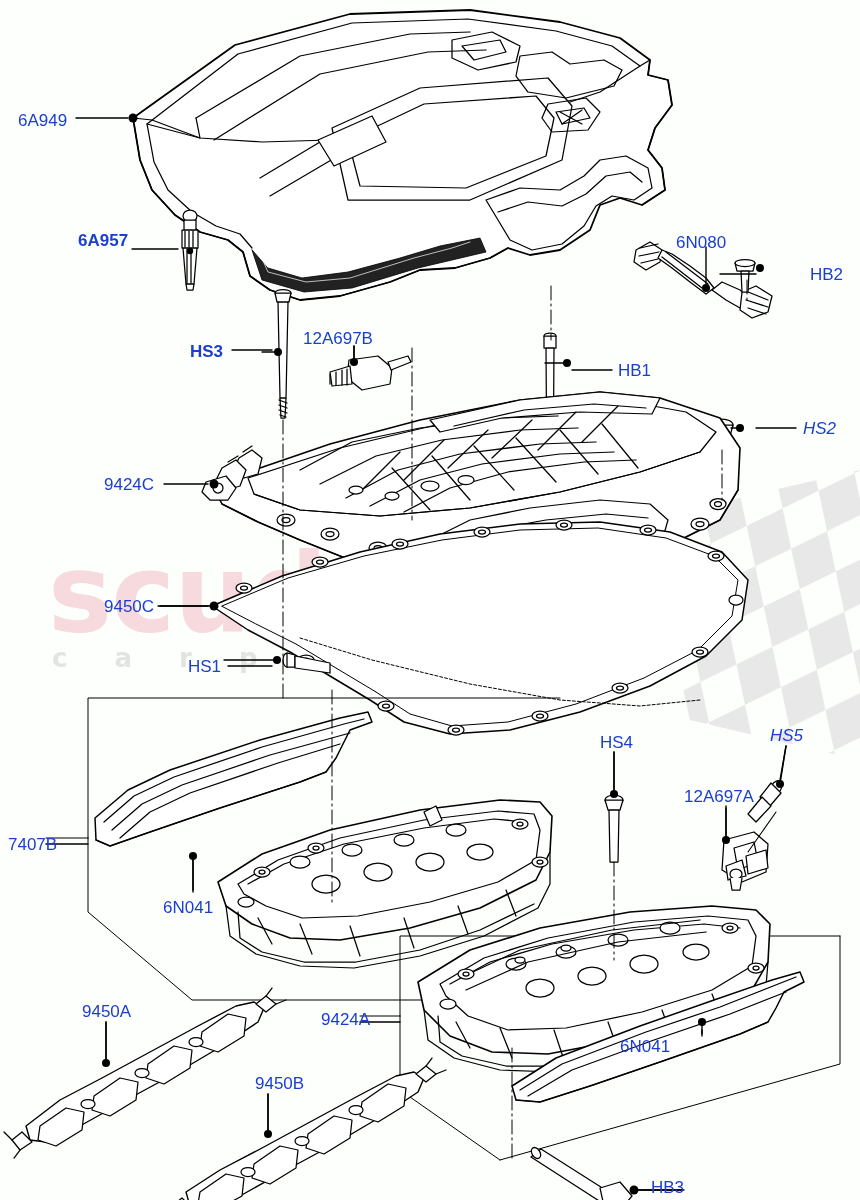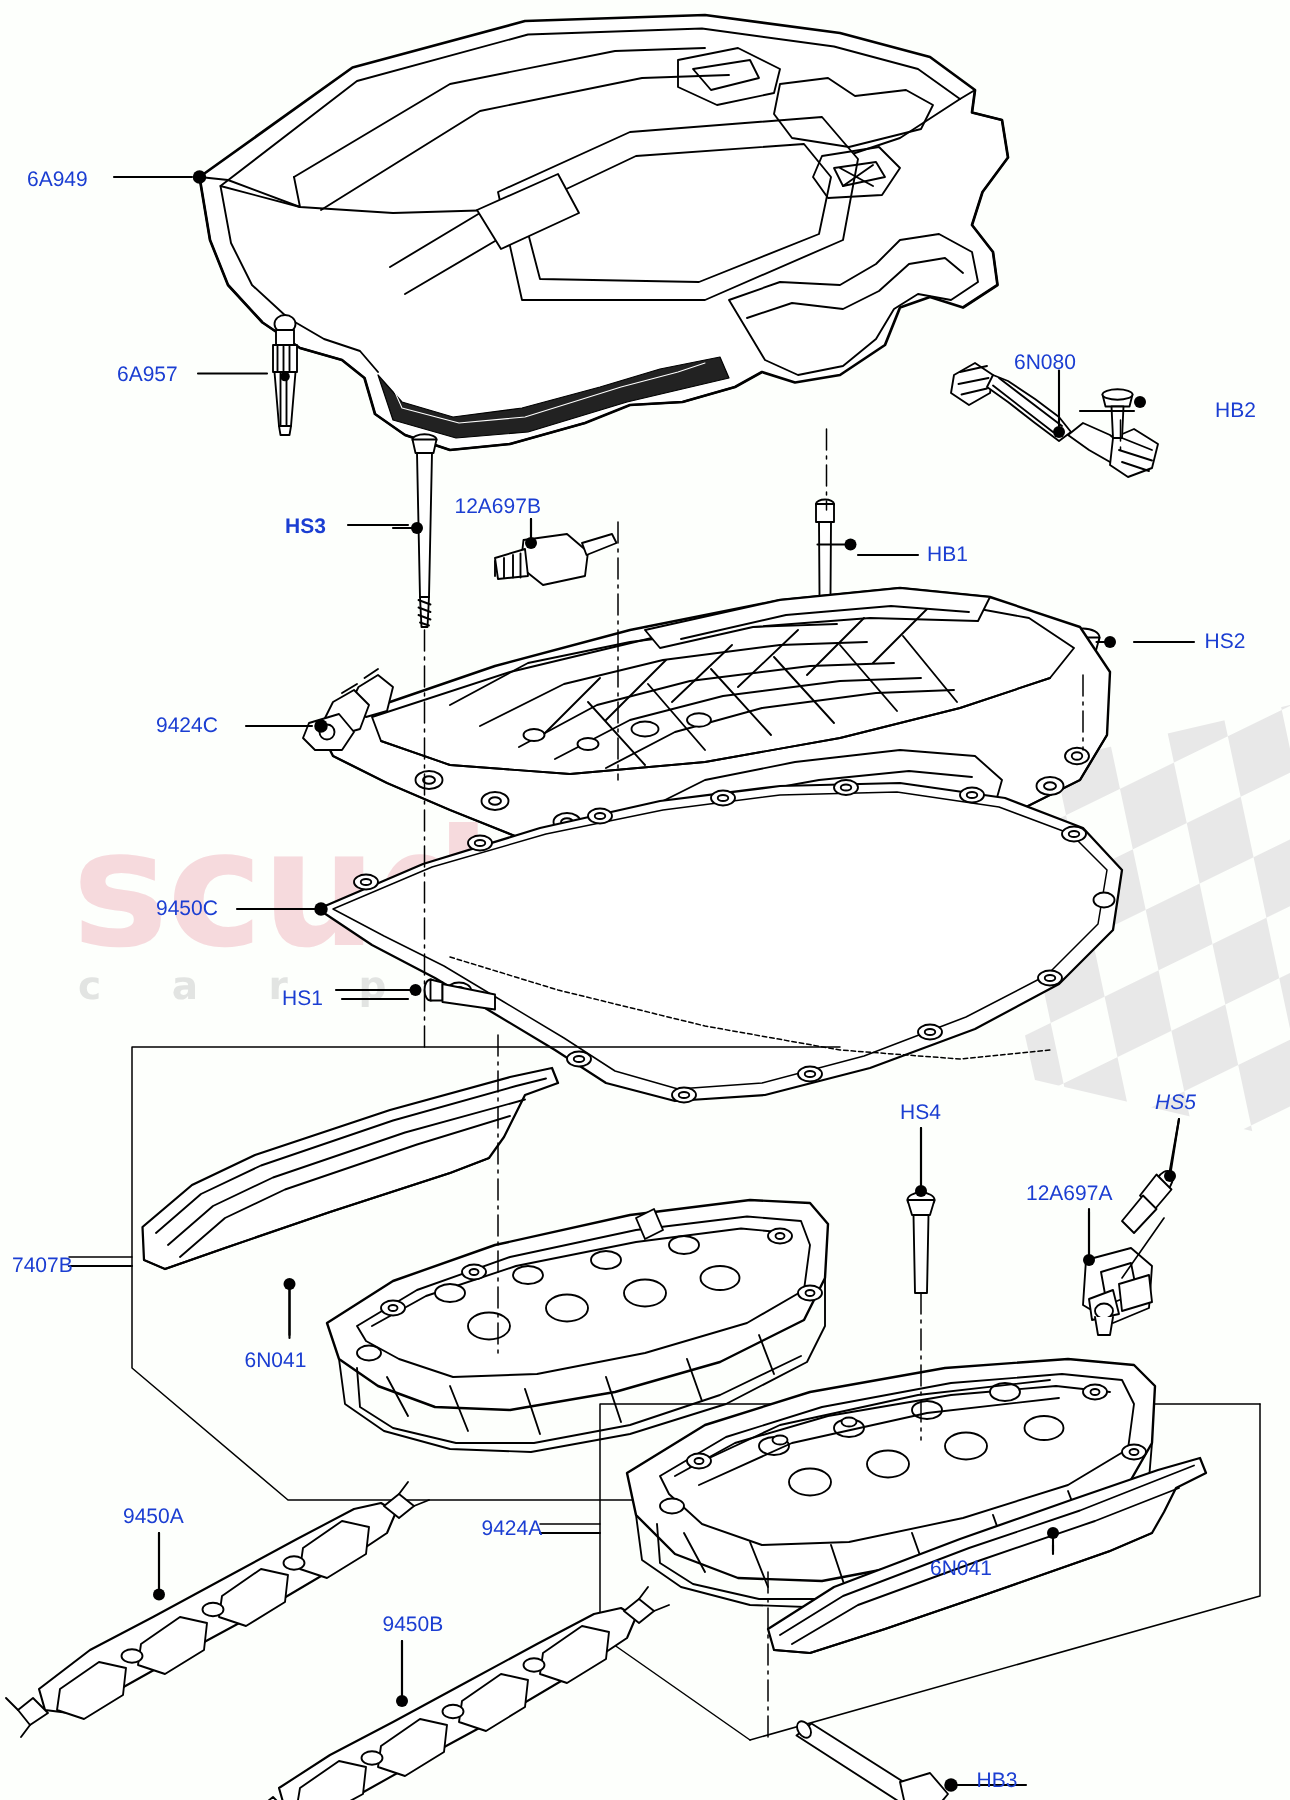--- a/index.html
+++ b/index.html
@@ -30,21 +30,21 @@
     font-weight:bold;
     letter-spacing:19px;
     color:#e2e4e2;
     font-family:"DejaVu Sans", sans-serif;
     user-select:none;
     line-height:1;
   }
   .lbl{
     position:absolute;
     color:#1b3ed2;
-    font-size:14px;
+    font-size:17px;
     font-family:"Liberation Sans", sans-serif;
     white-space:nowrap;
     line-height:1;
     user-select:none;
   }
 </style>
 </head>
 <body>
 
 <div id="stage">
@@ -568,27 +568,27 @@
       <path d="M722,450 L722,500"></path>
       <path d="M332,690 L332,906"></path>
       <path d="M614,862 L614,960"></path>
       <path d="M512,1048 L512,1160"></path>
       <path d="M747,280 L747,300"></path>
     </g>
 
   </svg>
 
   <div class="lbl" style="left:18px;  top:112px;">6A949</div>
-  <div class="lbl" style="left:78px;  top:242px;">6A957</div>
+  <div class="lbl" style="left:78px;  top:232px;font-weight:bold;">6A957</div>
   <div class="lbl" style="left:190px; top:343px;font-weight:bold;">HS3</div>
   <div class="lbl" style="left:303px; top:330px;">12A697B</div>
   <div class="lbl" style="left:676px; top:234px;">6N080</div>
   <div class="lbl" style="left:810px; top:266px;">HB2</div>
   <div class="lbl" style="left:618px; top:362px;">HB1</div>
-  <div class="lbl" style="left:803px; top:420px;">HS2</div>
+  <div class="lbl" style="left:803px; top:420px;font-style:italic;">HS2</div>
   <div class="lbl" style="left:104px; top:476px;">9424C</div>
   <div class="lbl" style="left:104px; top:598px;">9450C</div>
   <div class="lbl" style="left:188px; top:658px;">HS1</div>
   <div class="lbl" style="left:600px; top:734px;">HS4</div>
   <div class="lbl" style="left:770px; top:727px;font-style:italic;">HS5</div>
   <div class="lbl" style="left:684px; top:788px;text-align:right;">12A697A</div>
   <div class="lbl" style="left:8px;   top:836px;">7407B</div>
   <div class="lbl" style="left:163px; top:899px;">6N041</div>
   <div class="lbl" style="left:82px;  top:1003px;">9450A</div>
   <div class="lbl" style="left:321px; top:1011px;">9424A</div>

